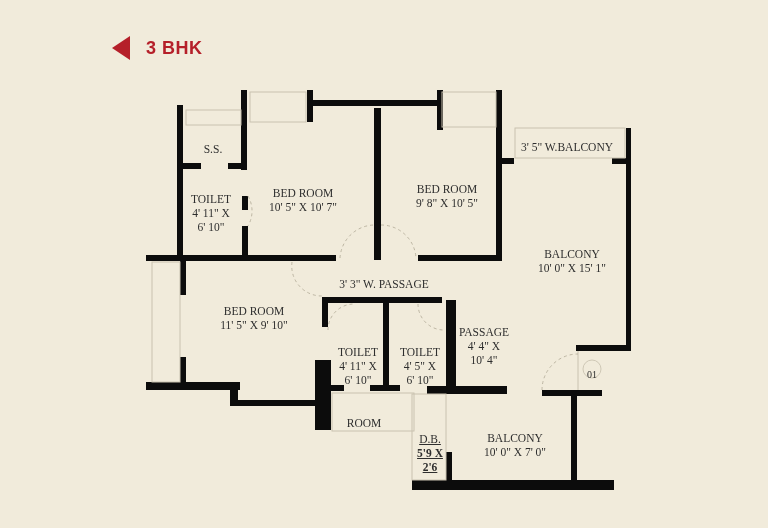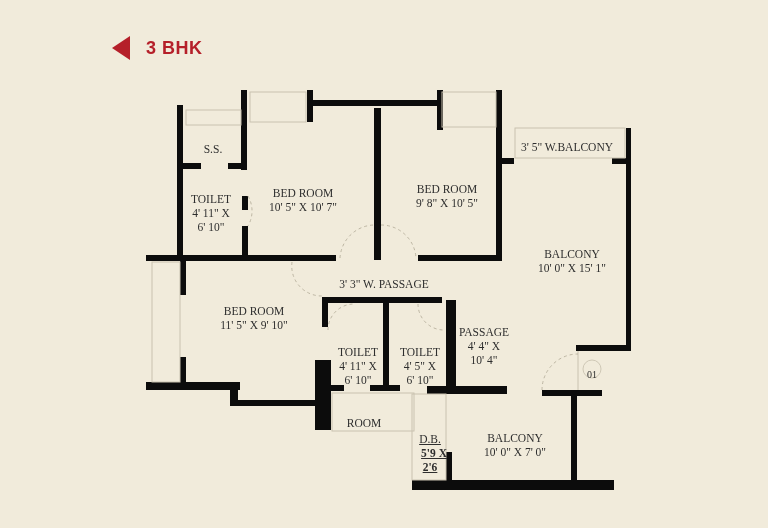--- a/index.html
+++ b/index.html
@@ -132,20 +132,20 @@
   <div>4' 4" X</div>
   <div>10' 4"</div>
 </div>
 
 <div class="lbl" style="left:592px;top:362px;font-size:10px;">01</div>
 
 <div class="lbl" style="left:364px;top:410px;">ROOM</div>
 
 <div class="lbl" style="left:430px;top:426px;text-decoration:underline;">
   <div>D.B.</div>
-  <div class="bold" style="font-weight:bold;padding-left:8px;">5'9 X</div>
+  <div class="bold" style="font-weight:bold;">5'9 X</div>
   <div class="bold" style="font-weight:bold;">2'6</div>
 </div>
 
 <div class="lbl" style="left:515px;top:425px;">
   <div>BALCONY</div>
   <div>10' 0" X 7' 0"</div>
 </div>
 
 </body></html>

